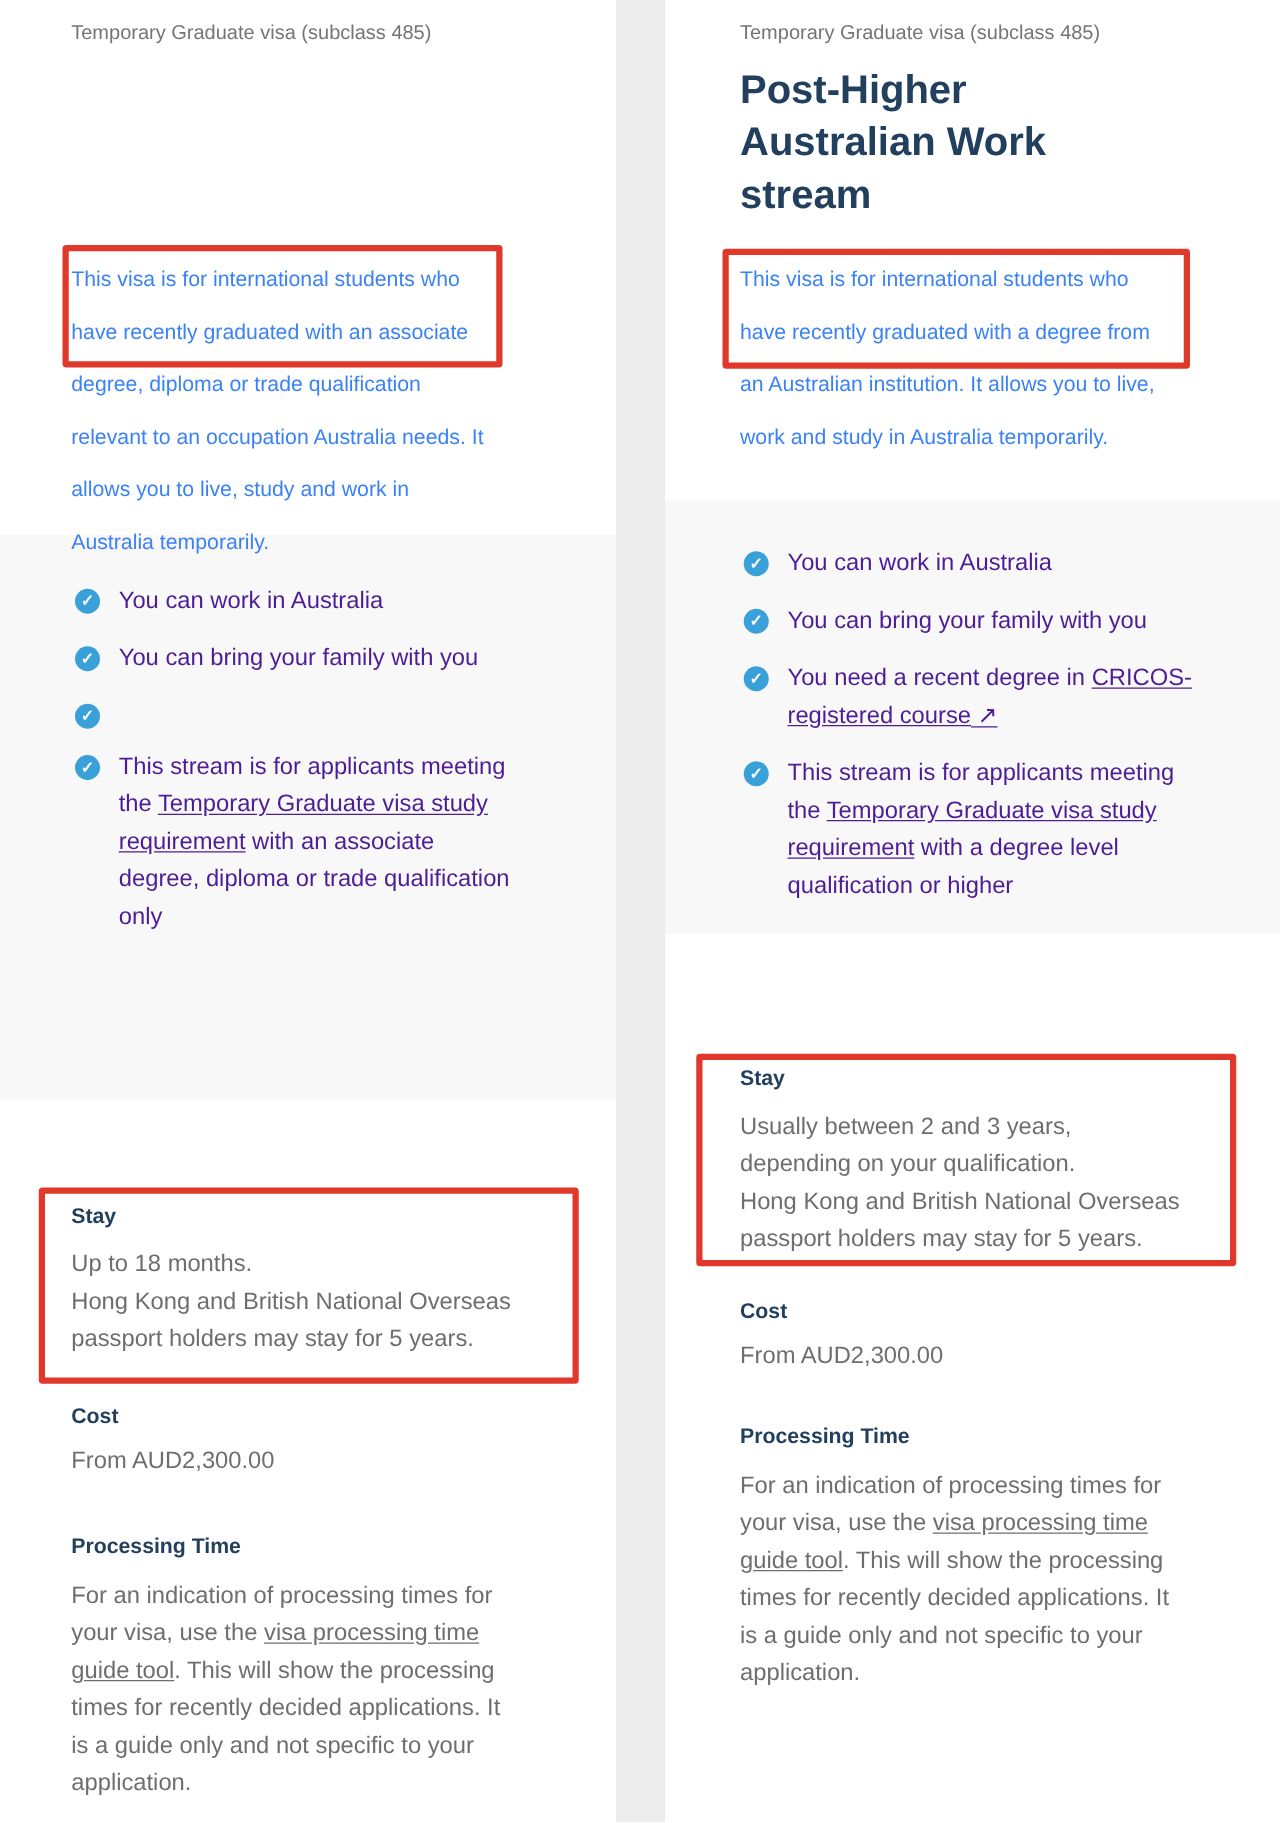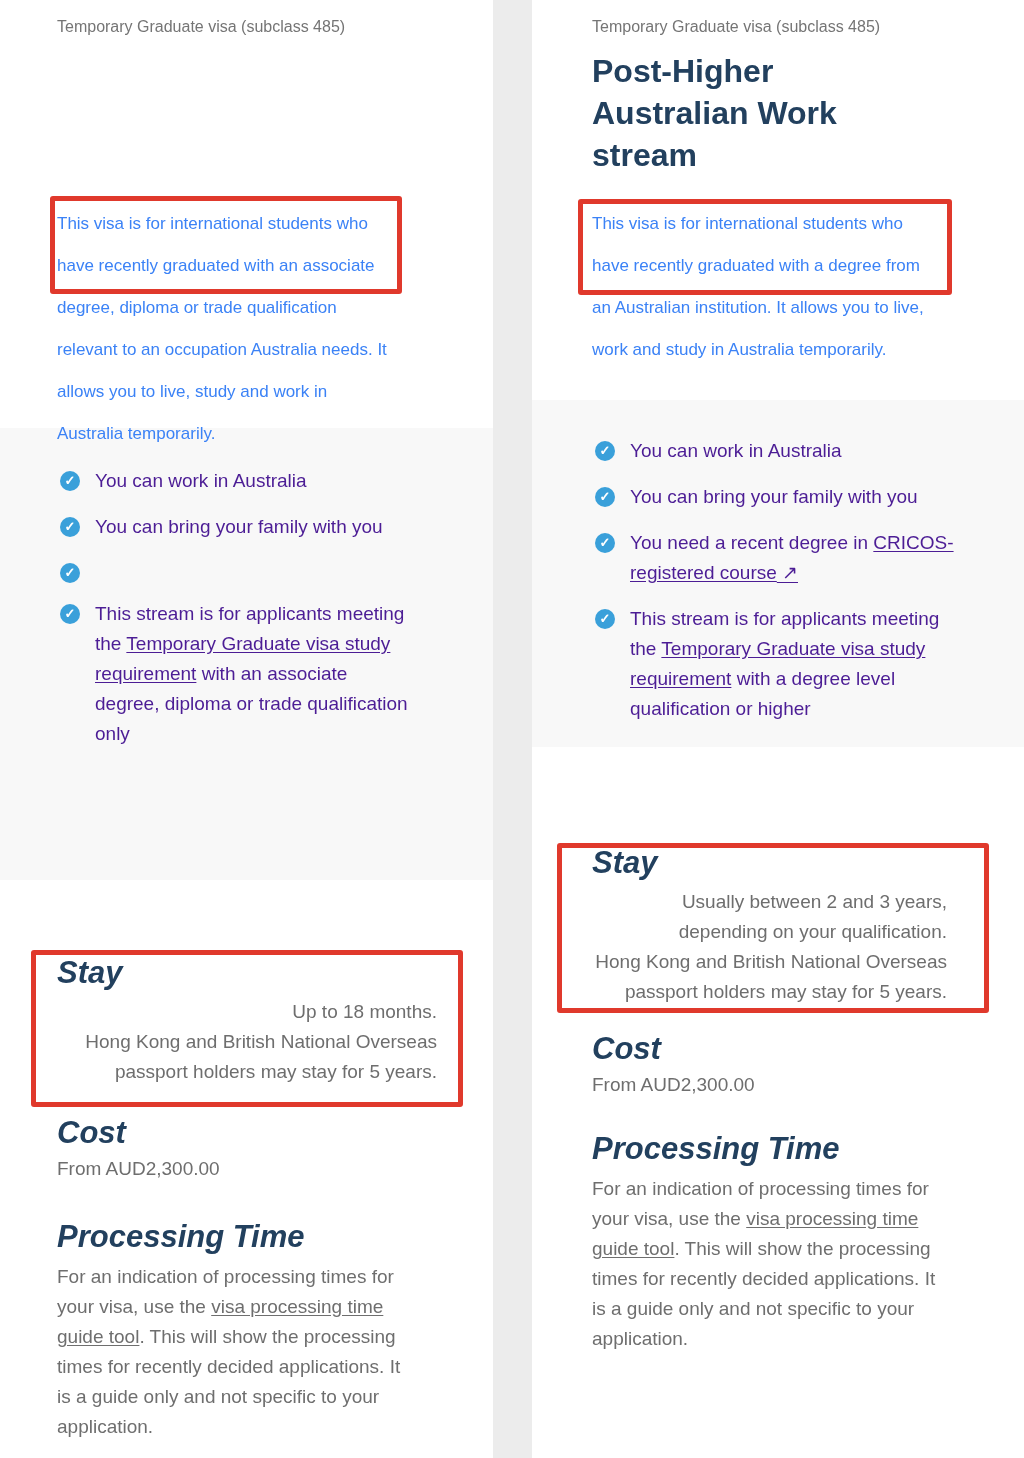--- a/index.html
+++ b/index.html
@@ -36,25 +36,25 @@
   .right .bullets{padding:36px 0 0 63px;}
   .bullets li{display:flex;align-items:flex-start;gap:15px;}
   .check{flex:0 0 20px;width:20px;height:20px;margin-top:5px;border-radius:50%;
          background:#3aa0da;color:#ffffff;font-size:13px;line-height:20px;
          text-align:center;font-weight:bold;}
   .btext{font-size:19px;line-height:30px;color:#4c1d95;}
   .left .btext{width:318px;}
   .right .btext{width:332px;}
 
   .sec{position:absolute;}
-  .sec-h{margin:0;font-size:31px;line-height:30px;font-weight:bold;color:#22405e;font-style:italic;}
+  .sec-h{margin:0;font-size:17px;line-height:30px;font-weight:bold;color:#22405e;}
   .sec-body{font-size:19px;line-height:30px;color:#6e6e6e;margin-top:10px;}
   .left .stay{left:57px;top:958px;width:380px;}
   .right .stay{left:60px;top:848px;width:355px;}
-  .stay .sec-body{margin-top:9px;text-align:right;}
+  .stay .sec-body{margin-top:9px;}
   .left .cost{left:57px;top:1118px;}
   .right .cost{left:60px;top:1034px;}
   .cost .sec-body{margin-top:6px;}
   .left .processing{left:57px;top:1222px;width:355px;}
   .right .processing{left:60px;top:1134px;width:355px;}
 
   .link{text-decoration:underline;text-underline-offset:2px;cursor:pointer;}
   .ext{text-decoration:underline;text-underline-offset:3px;}
 
   .redbox{position:absolute;box-sizing:border-box;border:5px solid #e0392c;

